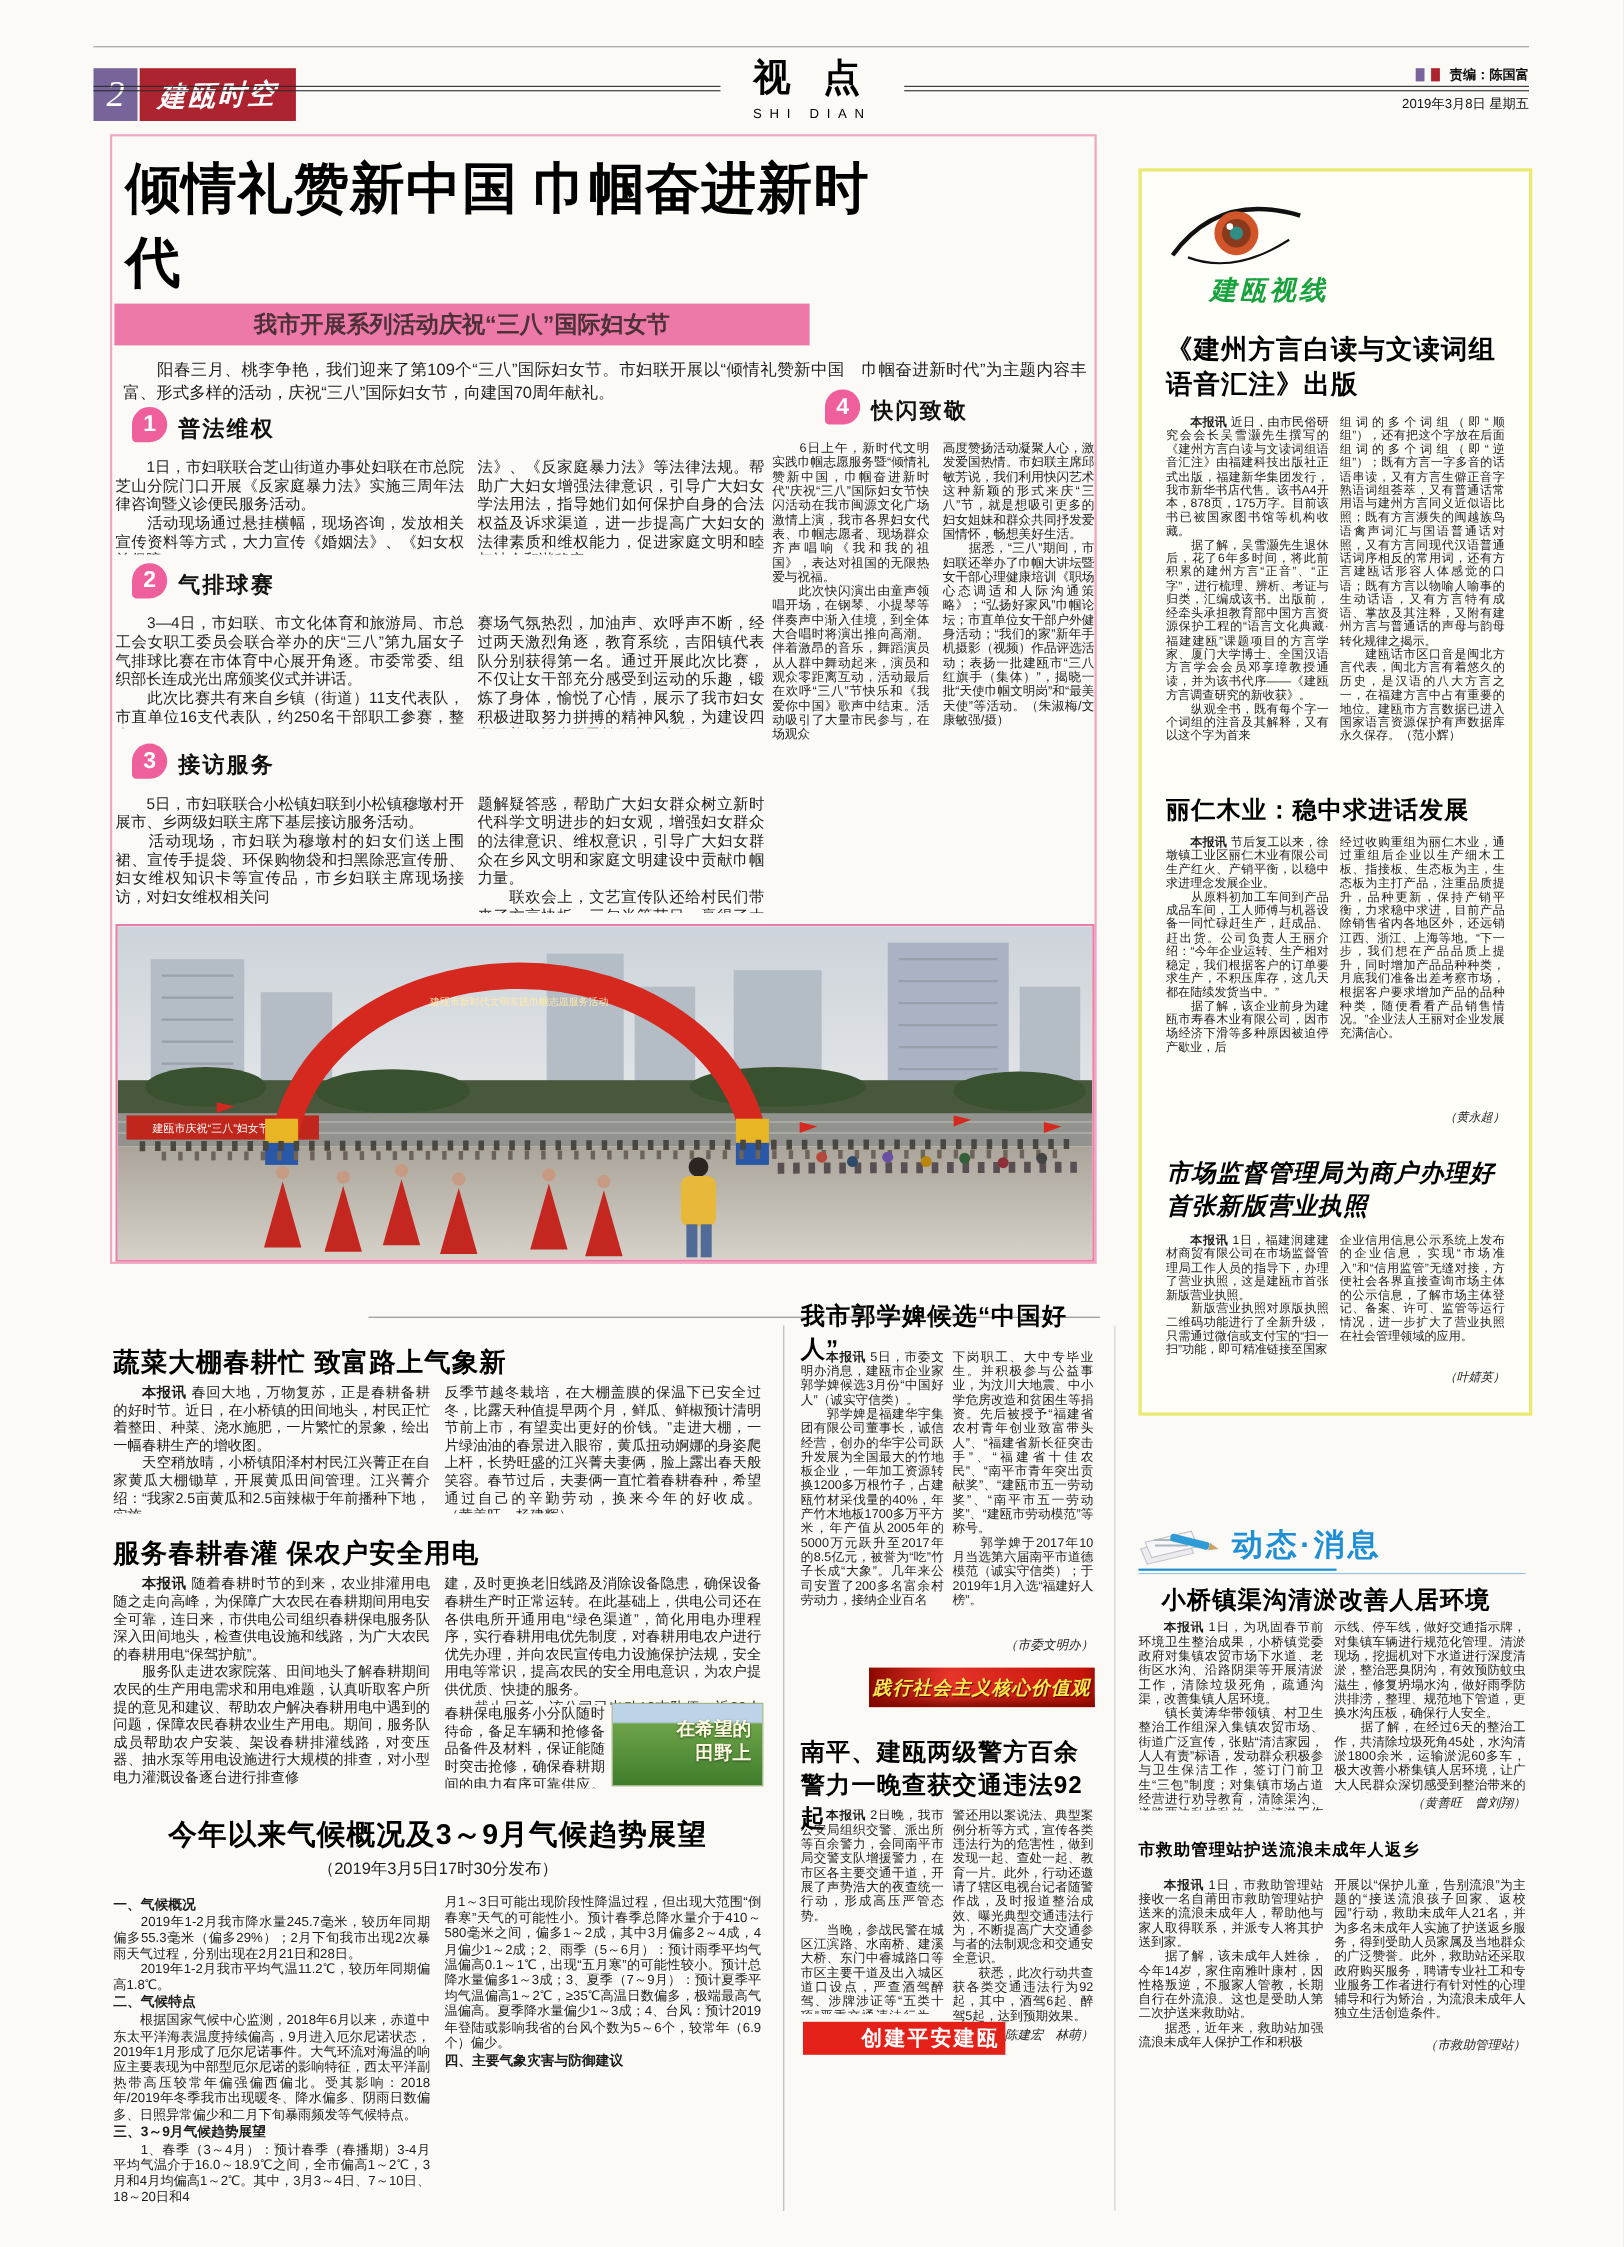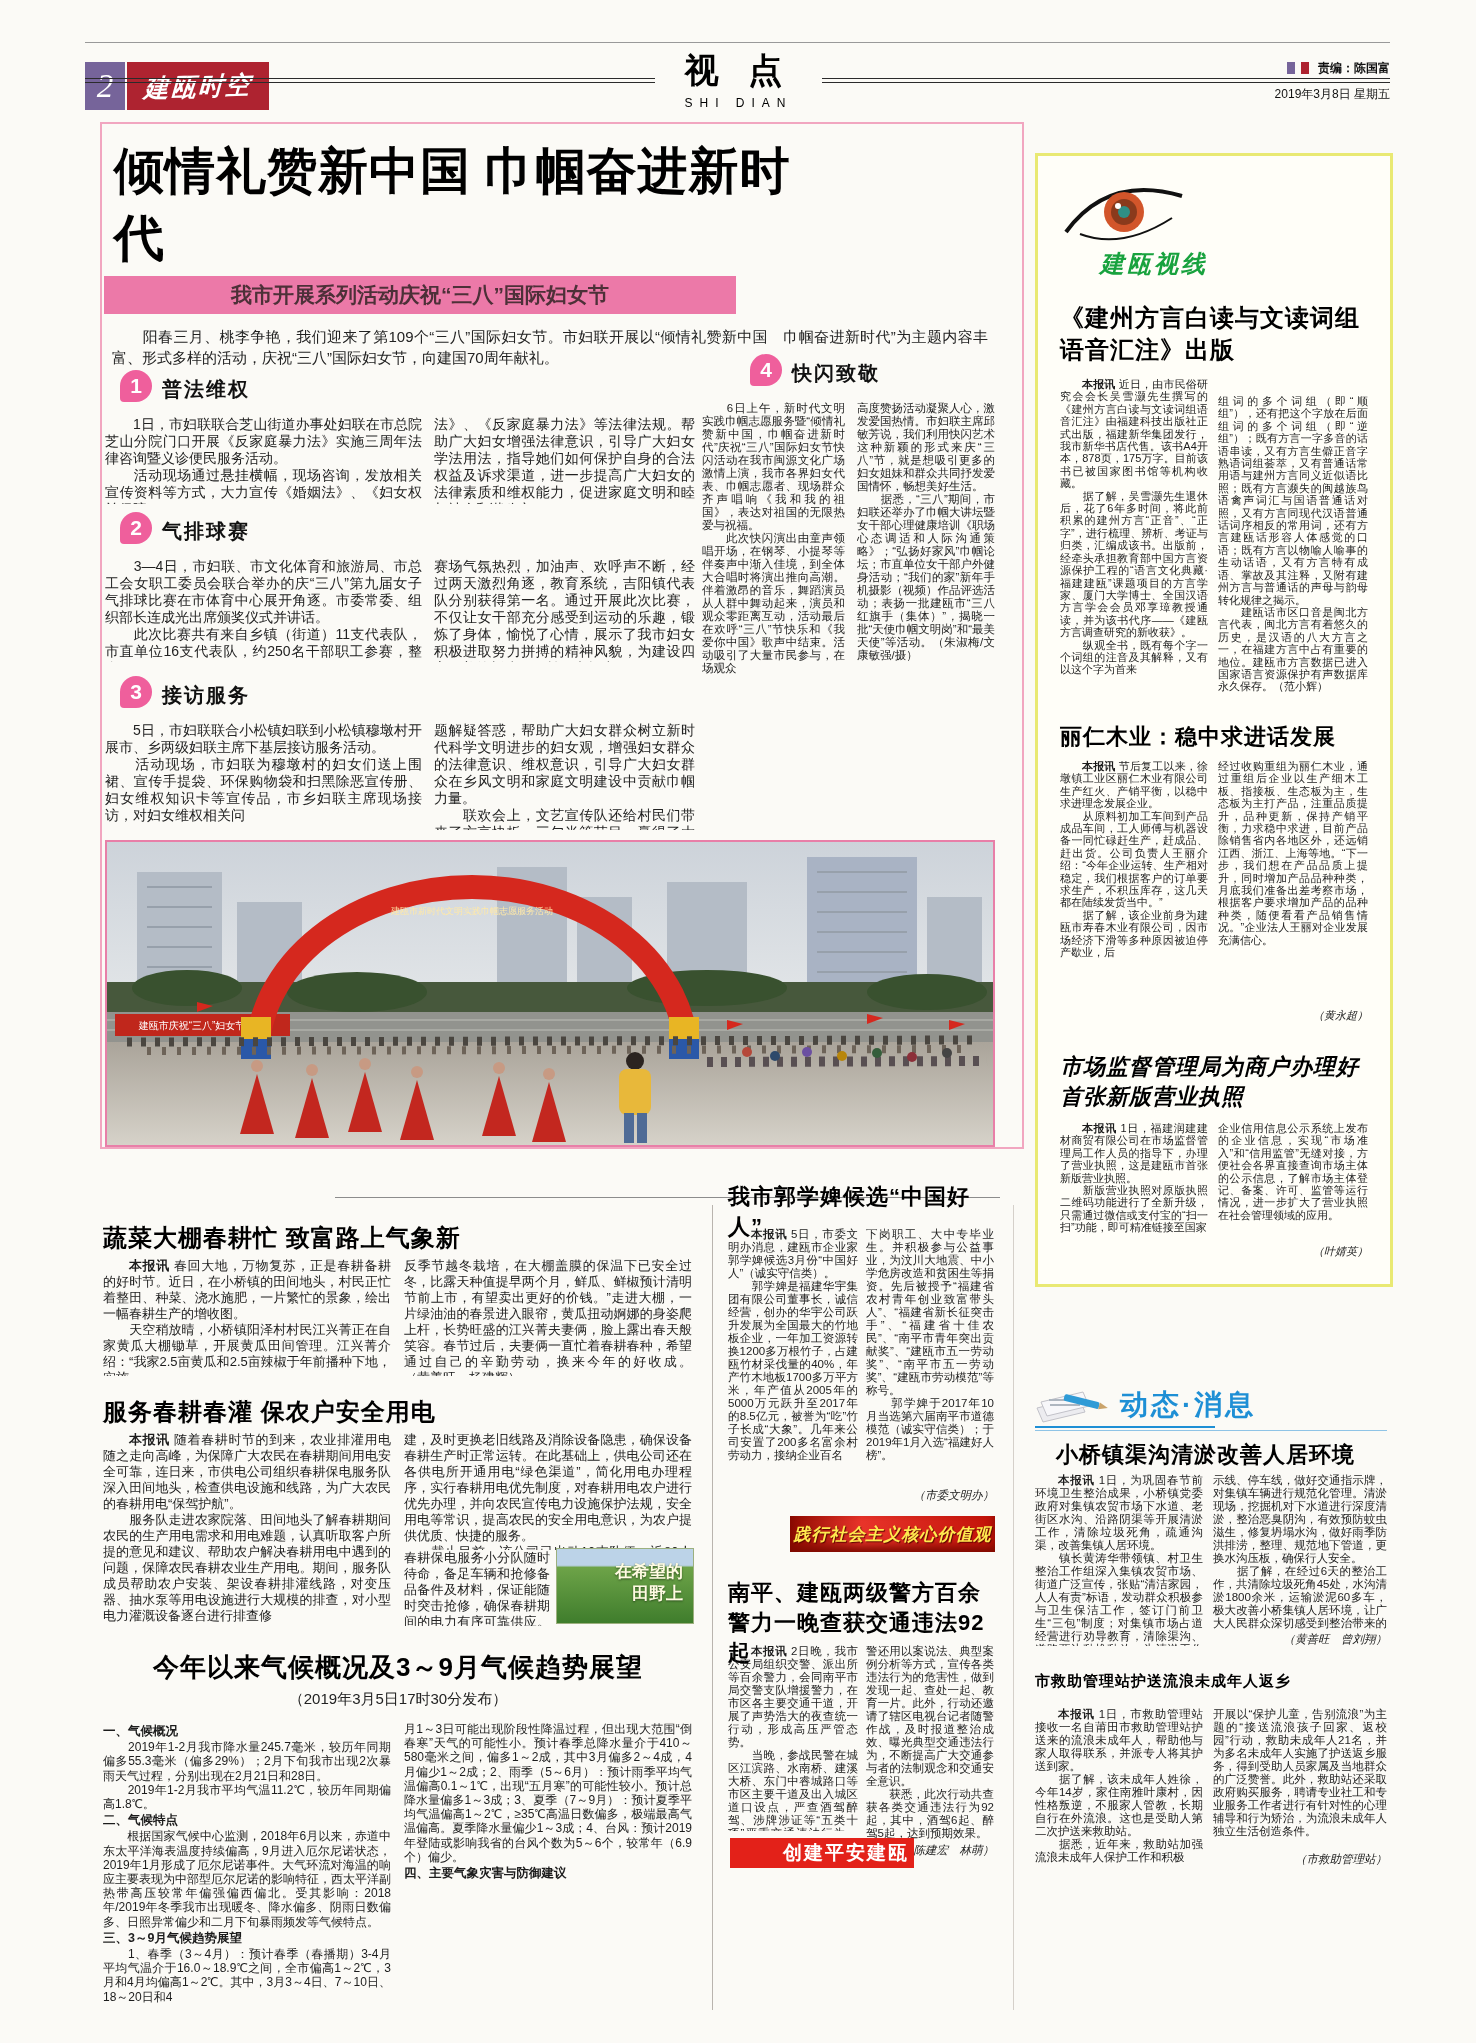--- a/index.html
+++ b/index.html
@@ -14,21 +14,21 @@
   .lead{font-weight:bold;}
   .p1{margin:0;text-align:justify;text-indent:2em;}
   .prest{text-align:justify;white-space:pre-line;}
   .byline{text-align:right;font-family:"Liberation Serif",serif;font-style:italic;color:#222;}
   .art-title{font-weight:900;color:#000;letter-spacing:1px;}
   .badge{width:32px;height:32px;background:#ef5f9c;color:#fff;font-weight:900;font-size:21px;
          border-radius:50% 50% 50% 4px;display:flex;align-items:center;justify-content:center;}
   .badge-label{font-size:20px;font-weight:900;color:#111;letter-spacing:2px;}
   .rule{background:#2b2b2b;height:1px;}
   .vrule{background:#b9b4ae;width:1px;}
-  .pinkbox{border:2px solid #f1a6c0;padding-left:27px;}
+  .pinkbox{border:2px solid #f1a6c0;}
   .stamp{background:#e32119;color:#fff;font-weight:900;display:flex;align-items:center;justify-content:center;padding-left:48px;}
   .chead{font-weight:900;font-size:12.5px;margin:2px 0;}
 </style>
 </head>
 <body>
 
 <div id="page">
 
   <div class="abs rule" style="left:85px;top:42px;width:1305px;background:#999;"></div>
   <div class="abs" style="left:85px;top:62px;width:40px;height:48px;background:#76649a;display:flex;align-items:center;justify-content:center;">
@@ -260,21 +260,21 @@
       </svg>
     </div>
     <div class="abs" style="left:62px;top:92px;font-size:24px;font-weight:900;font-style:italic;color:#18a23e;letter-spacing:3px;">建瓯视线</div>
 
     <div class="abs art-title" style="left:22px;top:146px;width:308px;font-size:24px;line-height:32px;">《建州方言白读与文读词组语音汇注》出版</div>
     <div class="abs sidecol" style="left:22px;top:222px;width:148px;height:326px;overflow:hidden;">
       <p class="p1" style="font-size:11px;line-height:12.4px;"><b class="lead">本报讯</b><span> 近日，由市民俗研究会会长吴雪灏先生撰写的《建州方言白读与文读词组语音汇注》由福建科技出版社正式出版，福建新华集团发行，我市新华书店代售。该书A4开本，878页，175万字。目前该书已被国家图书馆等机构收藏。</span></p>
       <div class="prest sidecol">　　据了解，吴雪灏先生退休后，花了6年多时间，将此前积累的建州方言“正音”、“正字”，进行梳理、辨析、考证与归类，汇编成该书。出版前，经牵头承担教育部中国方言资源保护工程的“语言文化典藏·福建建瓯”课题项目的方言学家、厦门大学博士、全国汉语方言学会会员邓享璋教授通读，并为该书代序——《建瓯方言调查研究的新收获》。
 　　纵观全书，既有每个字一个词组的注音及其解释，又有以这个字为首来</div>
     </div>
-    <div class="abs jt sidecol" style="left:180px;top:222px;width:150px;height:326px;margin-top:17px;">组词的多个词组（即“顺组”），还有把这个字放在后面组词的多个词组（即“逆组”）；既有方言一字多音的话语串读，又有方言生僻正音字熟语词组荟萃，又有普通话常用语与建州方言同义近似语比照；既有方言濒失的闽越族鸟语禽声词汇与国语普通话对照，又有方言同现代汉语普通话词序相反的常用词，还有方言建瓯话形容人体感觉的口语；既有方言以物喻人喻事的生动话语，又有方言特有成语、掌故及其注释，又附有建州方言与普通话的声母与韵母转化规律之揭示。
+    <div class="abs jt sidecol" style="left:180px;top:222px;width:150px;height:326px;">组词的多个词组（即“顺组”），还有把这个字放在后面组词的多个词组（即“逆组”）；既有方言一字多音的话语串读，又有方言生僻正音字熟语词组荟萃，又有普通话常用语与建州方言同义近似语比照；既有方言濒失的闽越族鸟语禽声词汇与国语普通话对照，又有方言同现代汉语普通话词序相反的常用词，还有方言建瓯话形容人体感觉的口语；既有方言以物喻人喻事的生动话语，又有方言特有成语、掌故及其注释，又附有建州方言与普通话的声母与韵母转化规律之揭示。
 　　建瓯话市区口音是闽北方言代表，闽北方言有着悠久的历史，是汉语的八大方言之一，在福建方言中占有重要的地位。建瓯市方言数据已进入国家语言资源保护有声数据库永久保存。（范小辉）</div>
 
     <div class="abs art-title" style="left:22px;top:566px;font-size:22px;">丽仁木业：稳中求进话发展</div>
     <div class="abs sidecol" style="left:22px;top:604px;width:148px;height:262px;overflow:hidden;">
       <p class="p1" style="font-size:11px;line-height:12.4px;"><b class="lead">本报讯</b><span> 节后复工以来，徐墩镇工业区丽仁木业有限公司生产红火、产销平衡，以稳中求进理念发展企业。</span></p>
       <div class="prest sidecol">　　从原料初加工车间到产品成品车间，工人师傅与机器设备一同忙碌赶生产，赶成品、赶出货。公司负责人王丽介绍：“今年企业运转、生产相对稳定，我们根据客户的订单要求生产，不积压库存，这几天都在陆续发货当中。”
 　　据了解，该企业前身为建瓯市寿春木业有限公司，因市场经济下滑等多种原因被迫停产歇业，后</div>
     </div>
     <div class="abs jt sidecol" style="left:180px;top:604px;width:150px;height:246px;">经过收购重组为丽仁木业，通过重组后企业以生产细木工板、指接板、生态板为主，生态板为主打产品，注重品质提升，品种更新，保持产销平衡，力求稳中求进，目前产品除销售省内各地区外，还远销江西、浙江、上海等地。“下一步，我们想在产品品质上提升，同时增加产品品种种类，月底我们准备出差考察市场，根据客户要求增加产品的品种种类，随便看看产品销售情况。”企业法人王丽对企业发展充满信心。</div>
     <div class="abs byline" style="left:180px;top:852px;width:150px;font-size:11px;">（黄永超）</div>

